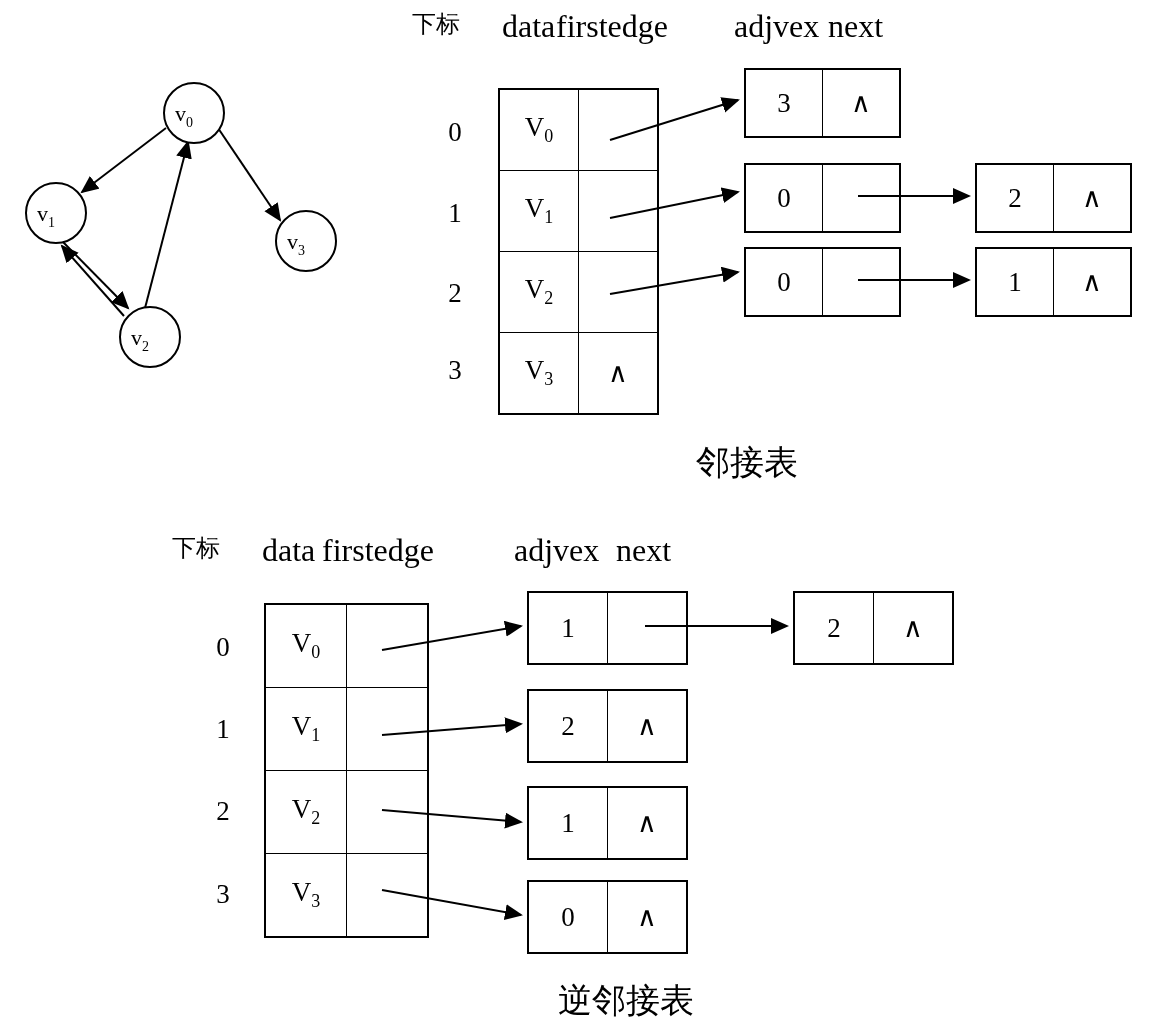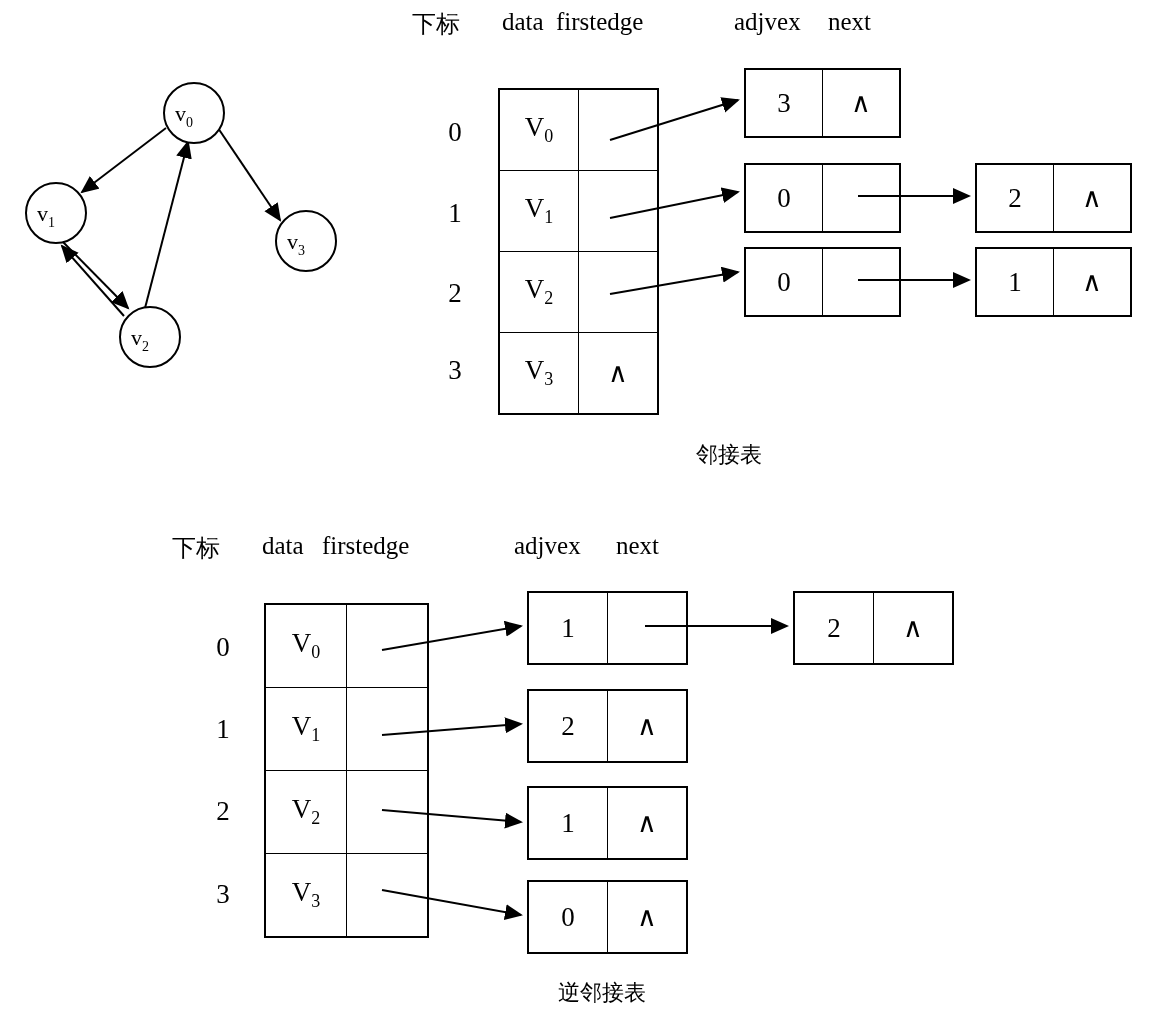--- a/index.html
+++ b/index.html
@@ -19,21 +19,21 @@
     position: absolute;
     left: 0; top: 0;
     width: 1152px;
     height: 1026px;
   }
   .abs { position: absolute; }
 
   
   .hdr {
     white-space: nowrap;
-    font-size: 25px;
+    font-size: 32px;
     font-family: "Liberation Serif", serif;
   }
   .hdr-cn {
     font-family: "DejaVu Sans", sans-serif;
     font-size: 24px;
   }
 
   
   .idx {
     font-size: 27px;
@@ -65,21 +65,21 @@
   .node td {
     border: 1px solid #000;
     padding: 0;
     text-align: center;
     vertical-align: middle;
     font-size: 27px;
   }
 
   .caption {
     font-family: Liberation Sans, sans-serif;
-    font-size: 22px;
+    font-size: 34px;
     white-space: nowrap;
   }
 
   svg { overflow: visible; }
   .ln { stroke: #000; stroke-width: 2; fill: none; }
   .gnode { fill: #fff; stroke: #000; stroke-width: 2; }
   .gtxt { font-family: "Liberation Serif", serif; font-size: 22px; }
   .gsub { font-size: 14px; }
 </style>
 </head>

